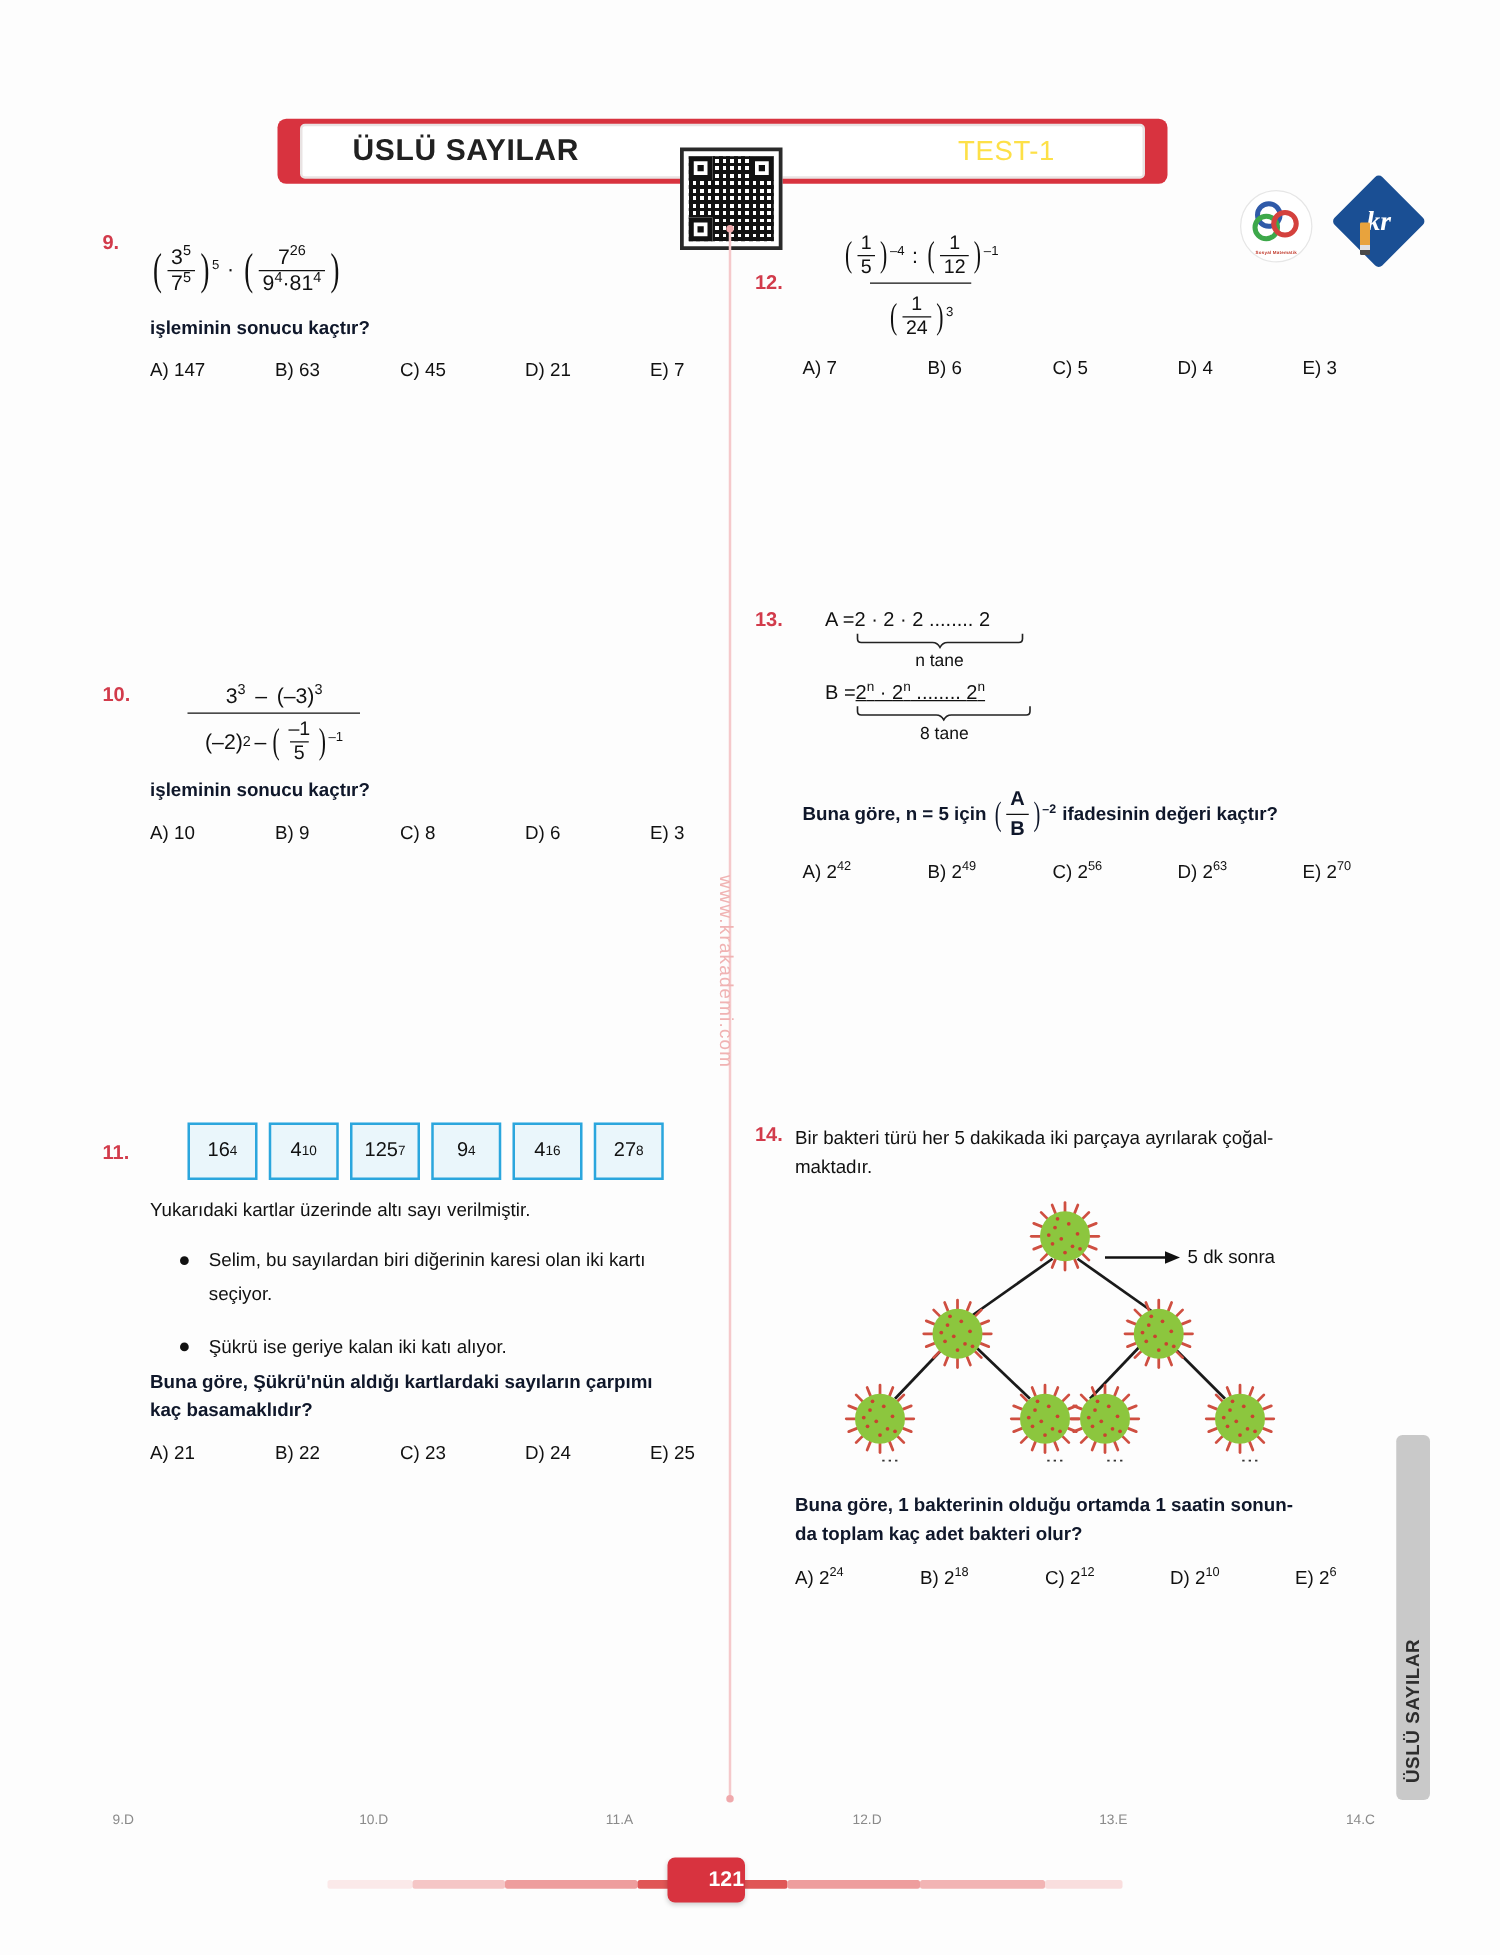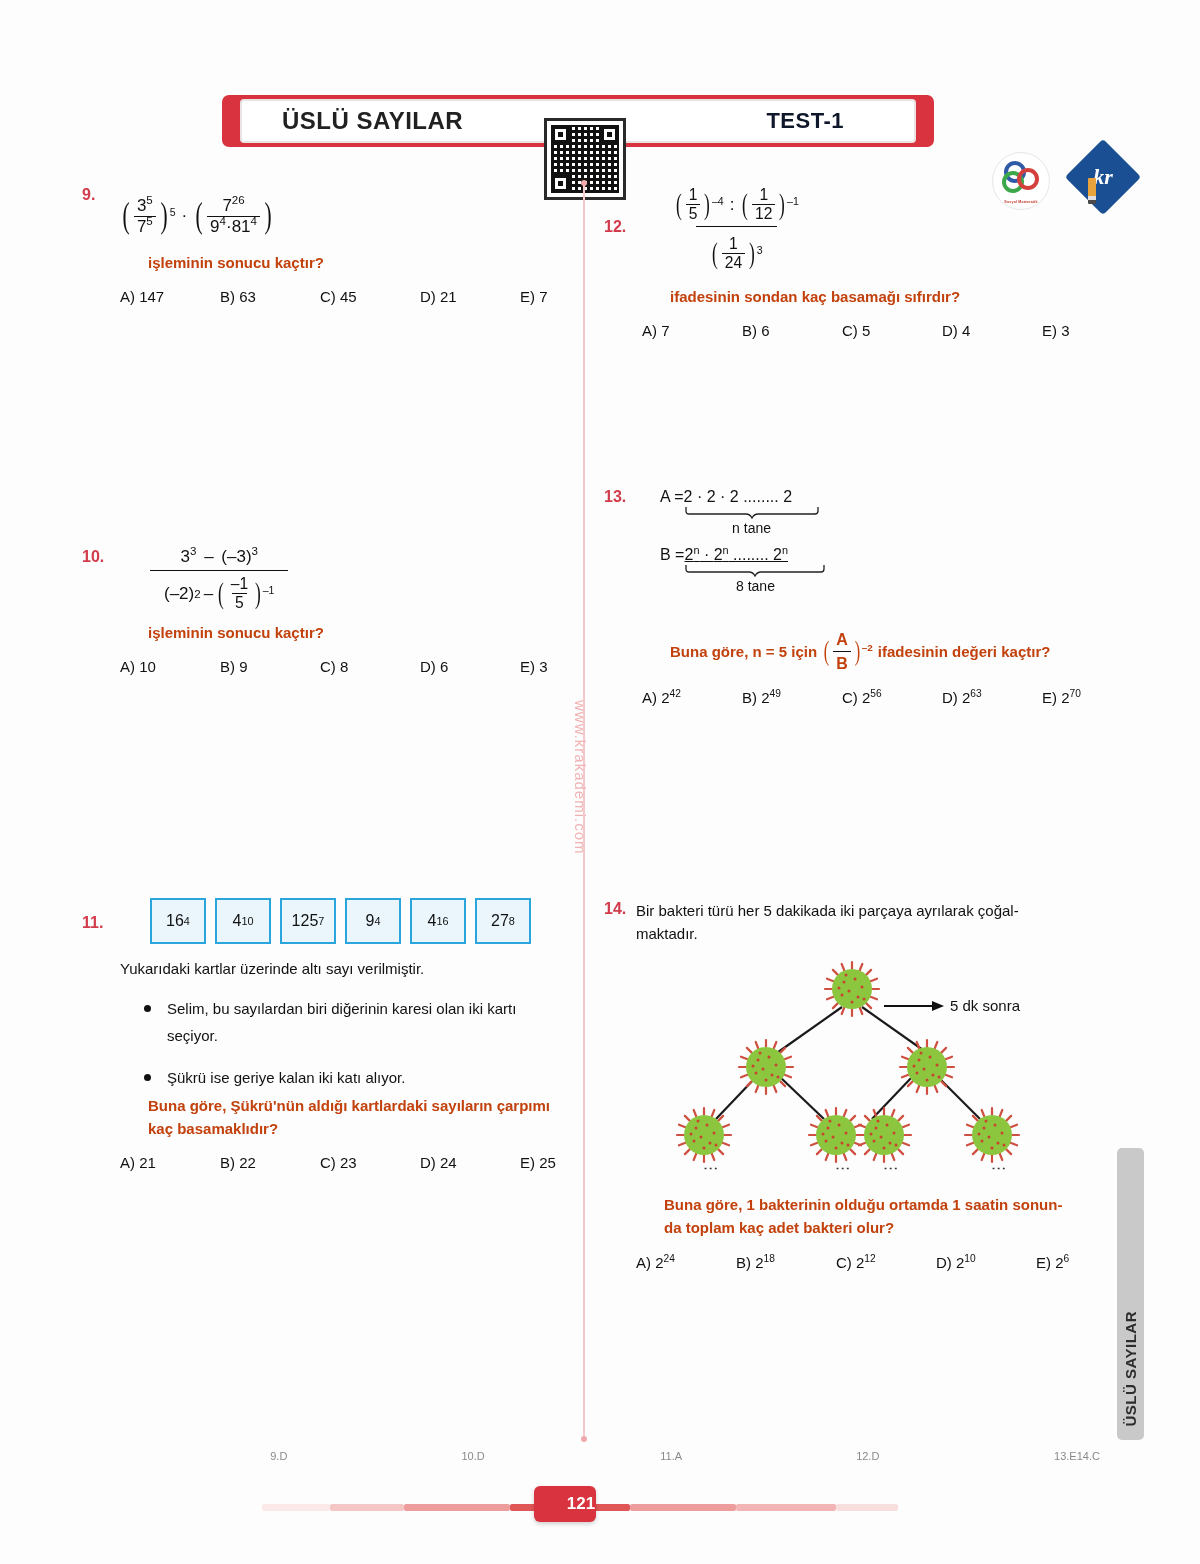--- a/index.html
+++ b/index.html
@@ -34,21 +34,21 @@
     border: 2px solid #e9e3e3;
     border-radius: 4px;
     display: flex; align-items: center;
   }
   .banner-title {
     position: absolute; left: 60px; top: 50%; transform: translateY(-50%);
     font-size: 24px; font-weight: bold; letter-spacing: 0.5px; color: #212121;
   }
   .banner-test {
     position: absolute; right: 90px; top: 50%; transform: translateY(-50%);
-    font-size: 22px; font-weight: bold; letter-spacing: 0.5px; color: #0f172a;
+    font-size: 22px; font-weight: normal; letter-spacing: 0.5px; color: #fde047;
   }
   .qr-box {
     position: absolute; left: 544px; top: 58px;
     width: 82px; height: 82px;
     background: #ffffff;
     border: 3px solid #2a2a2a;
     padding: 4px;
   }
   .qr-grid {
     width: 100%; height: 100%;
@@ -125,23 +125,22 @@
   }
 
   
   .q { position: absolute; width: 490px; }
   .qnum {
     position: absolute; left: 0; top: 0;
     font-size: 16px; font-weight: bold; color: #d23b4b;
   }
   .qbody { margin-left: 38px; }
   .prompt {
-    font-size: 15px; font-weight: bold; color: #c2410c;
+    font-size: 15px; font-weight: bold; color: #0f172a;
     line-height: 1.45;
-    margin-left: 28px;
   }
   .body-text {
     font-size: 15px; color: #111; line-height: 1.5;
   }
   .options {
     display: flex; margin-top: 14px; font-size: 15px; color: #111;
   }
   .options span { width: 100px; }
   .options span:last-child { width: auto; }
 
@@ -225,21 +224,21 @@
     padding-bottom: 14px;
   }
   .side-tab span {
     writing-mode: vertical-rl; transform: rotate(180deg);
     font-size: 15px; font-weight: bold; color: #2d2d2d; letter-spacing: 0.5px;
   }
 
   
   .answers {
     position: absolute; left: 90px; top: 1450px; width: 1010px;
-    display: flex; font-size: 11px; color: #8a8a8a; text-align: right;
+    display: flex; font-size: 11px; color: #8a8a8a;
   }
   .answers span { flex: 1; }
   .answers span:last-child { flex: none; }
 
   .footbar {
     position: absolute; left: 0; top: 1488px; width: 1200px; height: 40px;
   }
   .fb-seg { position: absolute; top: 16px; height: 7px; border-radius: 2px; }
   .pagebox {
     position: absolute; left: 534px; top: 1486px;
@@ -451,21 +450,20 @@
               <span class="frac" style="font-size:0.92em;">
                 <span class="num">1</span>
                 <span class="den">24</span>
               </span>
               <span class="pRs">)</span>
               <span class="expo">3</span>
             </span>
           </span>
         </span>
       </div>
-      <div class="prompt" style="margin-top:14px;">ifadesinin sondan kaç basamağı sıfırdır?</div>
       <div class="options">
         <span>A) 7</span>
         <span>B) 6</span>
         <span>C) 5</span>
         <span>D) 4</span>
         <span>E) 3</span>
       </div>
     </div>
   </div>
 

